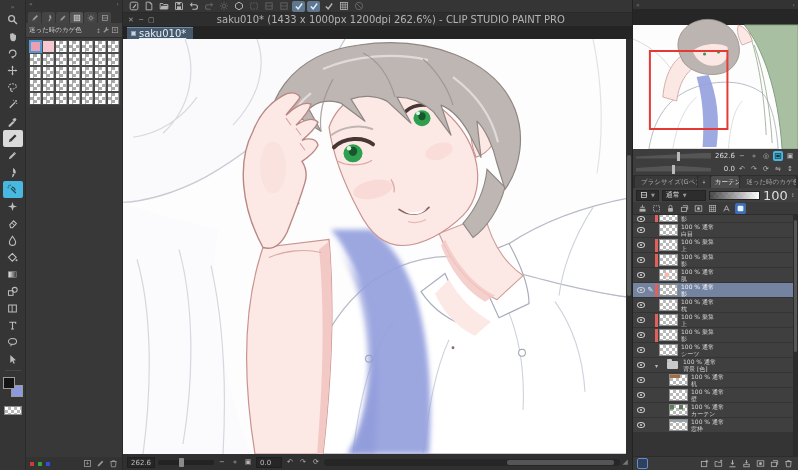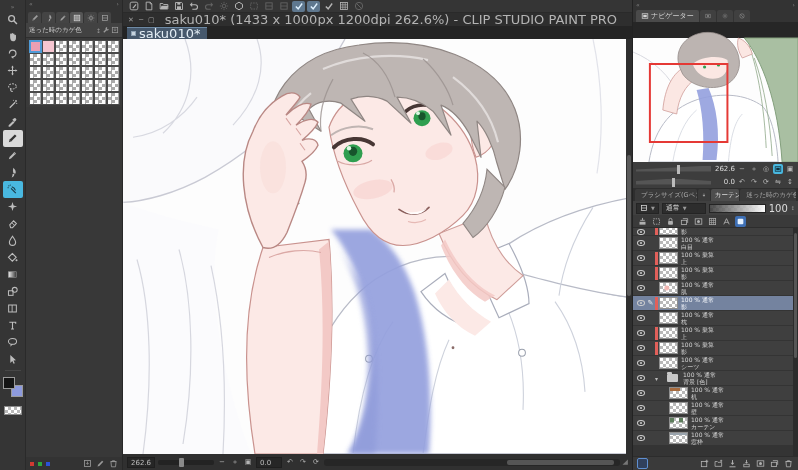--- a/index.html
+++ b/index.html
@@ -41,25 +41,25 @@
   .propfoot .sp{flex:1;}
   .propfoot .fic{color:#9a9a9a;}
   
   .canvcol{width:509px;display:flex;flex-direction:column;flex:none;}
   .cmdbar{height:13px;background:#353535;display:flex;align-items:center;gap:2px;padding:0 4px;border-bottom:1px solid #2a2a2a;}
   .cmd{width:13px;height:11px;display:flex;align-items:center;justify-content:center;color:#b5b5b5;border-radius:2px;}
   .cmd.dim{opacity:.35;}
   .cmd.on{background:#5f788f;color:#dff1ff;}
   .titlerow{height:13px;background:#2e2e2e;display:flex;align-items:center;padding:0 5px;}
   .winctl{display:flex;gap:5px;font-size:7px;color:#9d9d9d;}
-  .titletext{flex:1;text-align:center;font-size:13px;color:#b4b4b4;white-space:nowrap;overflow:hidden;}
+  .titletext{flex:1;text-align:center;font-size:10px;color:#b4b4b4;white-space:nowrap;overflow:hidden;}
   .tabrow{height:13px;background:#242424;display:flex;align-items:flex-end;padding-left:4px;}
   .doctab{height:12px;background:#46586c;border-top:1px solid #6e8aa5;display:flex;align-items:center;gap:3px;padding:0 7px 0 4px;}
   .doctab .di{width:5px;height:5px;background:#c8d4de;border:1px solid #8fa2b4;}
-  .doctab .dt{font-size:13px;color:#e3edf5;text-decoration:underline;}
+  .doctab .dt{font-size:10px;color:#e3edf5;text-decoration:underline;}
   .canvasarea{flex:1;position:relative;background:#fdfdfd;overflow:hidden;}
   .canvasarea svg.art{position:absolute;inset:0;width:100%;height:100%;}
   .vscroll{position:absolute;right:0;top:0;bottom:0;width:6px;background:#2f2f2f;}
   .vscroll .vth{position:absolute;left:1px;width:4px;top:28%;height:34%;background:#5a5a5a;border-radius:2px;}
   .statusbar{height:16px;background:#303030;display:flex;align-items:center;gap:3px;padding:0 4px;font-size:7px;color:#bdbdbd;}
   .valbox{background:#262626;border:1px solid #1f1f1f;padding:0 3px;height:11px;line-height:10px;min-width:26px;}
   .slid{position:relative;width:56px;height:5px;background:#232323;border-radius:2px;}
   .slid .th{position:absolute;top:-2px;width:5px;height:9px;background:#8a8a8a;border-radius:1px;}
   .sbtn{width:10px;height:10px;display:flex;align-items:center;justify-content:center;color:#b5b5b5;font-size:7px;}
   .hscroll{flex:1;height:7px;background:#262626;border-radius:3px;position:relative;}
@@ -745,43 +745,20 @@
         </span>
       <span class="grip">◢</span>
     </div>
   </div>
 
   <div class="rightcol">
     <div class="rministrip">
       <span>«</span>
       <span>›</span>
     </div>
-    <div class="navtabs">
-      <div class="navtab">
-        <svg class="ic" style="width:8px;height:8px">
-            <use href="#i-fit"></use>
-          </svg>
-        <span>ナビゲーター</span>
-      </div>
-      <div class="navtab ghost">
-          <svg class="ic" style="width:8px;height:8px">
-            <use href="#i-mask"></use>
-          </svg>
-        </div>
-      <div class="navtab ghost">
-          <svg class="ic" style="width:8px;height:8px">
-            <use href="#i-sun"></use>
-          </svg>
-        </div>
-      <div class="navtab ghost">
-          <svg class="ic" style="width:8px;height:8px">
-            <use href="#i-ban"></use>
-          </svg>
-        </div>
-    </div>
     <div class="navview">
       <svg viewBox="0 0 166 140" preserveAspectRatio="none">
         <rect width="166" height="140" fill="#262626"></rect>
         <rect x="0" y="16" width="166" height="124" fill="#fdfdfd"></rect>
         <path d="M0,30 C20,38 38,54 46,74" fill="none" stroke="#d8d9e0" stroke-width="1"></path>
 
         <path d="M16,140 C22,104 40,84 70,76 C96,70 116,74 130,84 C138,92 144,112 146,140 Z" fill="#ffffff" stroke="#b8bbc7" stroke-width="1"></path>
         <path d="M40,140 C44,116 52,98 64,88 M96,140 C98,116 102,100 110,92" fill="none" stroke="#d2d5de" stroke-width=".8"></path>
 
         <path d="M30,88 C32,66 40,50 54,44 L64,56 C52,64 46,76 44,92 Z" fill="#fbe7e3" stroke="#cf9d99" stroke-width=".8"></path>
@@ -855,21 +832,21 @@
           <svg class="ic" style="width:8px;height:8px">
             <use href="#i-snap"></use>
           </svg>
           <span class="car">▼</span>
         </span>
       <span class="combo" style="min-width:44px">
         <span>通常</span>
         <span class="car">▼</span>
       </span>
       <span class="opacslid"></span>
-      <span style="font-size:10px;color:#ddd">100</span>
+      <span style="font-size:13px;color:#ddd">100</span>
       <span class="car" style="font-size:5px;color:#999">↕</span>
     </div>
     <div class="lcmdrow">
 
     <span class="lcmd">
           <svg class="ic" style="width:9px;height:9px">
             <use href="#i-clipic"></use>
           </svg>
         </span>
         <span class="lcmd">

